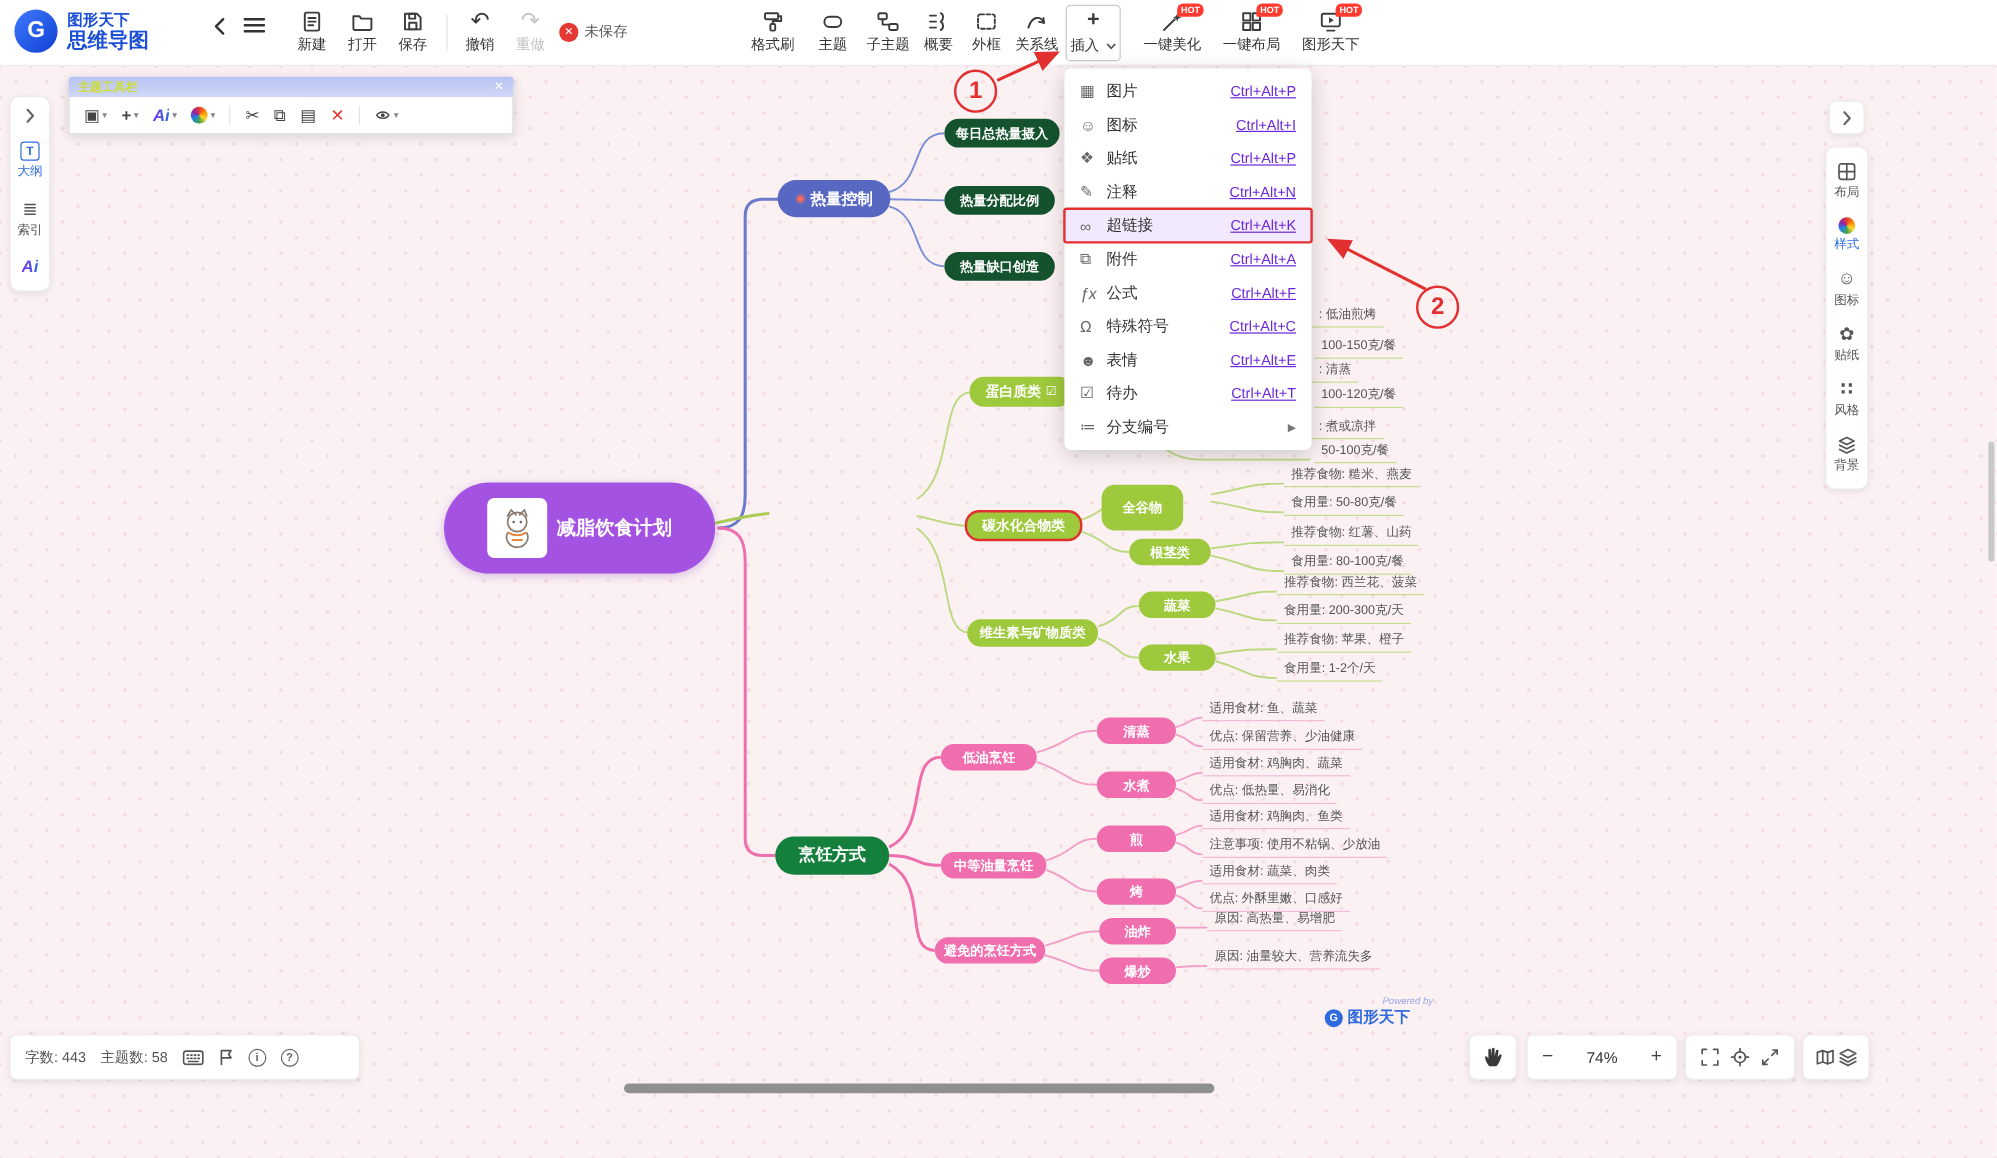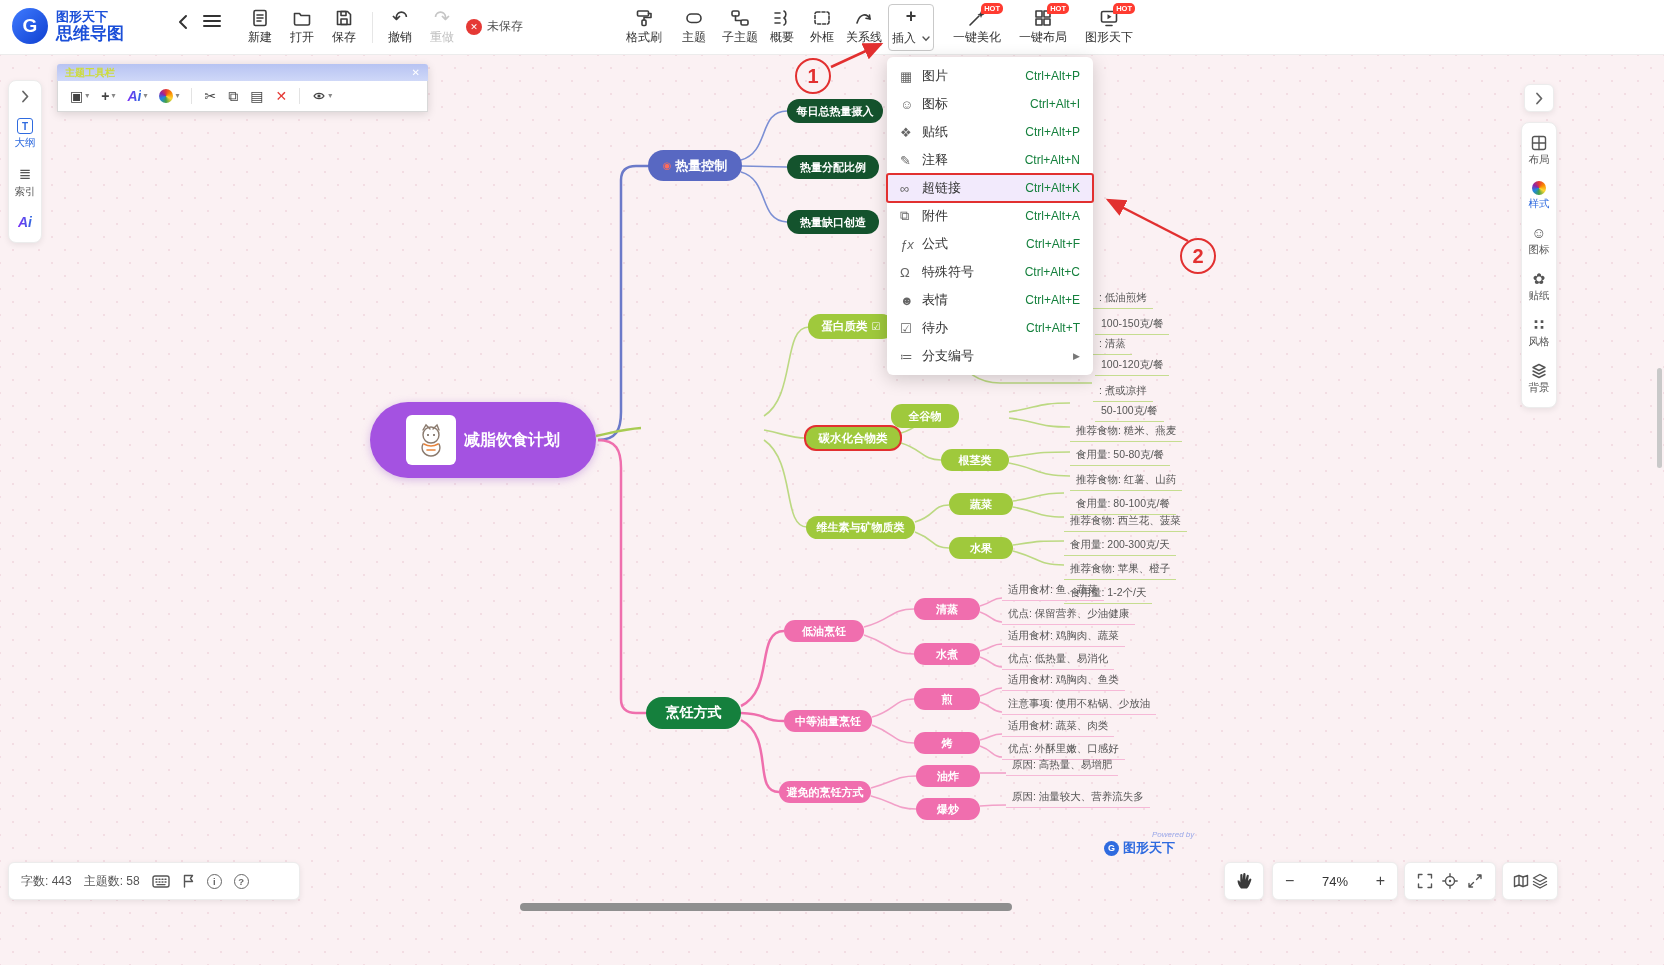--- a/index.html
+++ b/index.html
@@ -49,29 +49,29 @@
   .cal-ic { font-size:10px; color:#ff6b5a; }
   .cchild { background:#14532d; border-radius:13px; font-size:11px; }
   .b-food { background:#9fc93c; border-radius:34px; font-size:15px; gap:7px; box-shadow:0 2px 6px rgba(140,180,60,.35); }
   .gnode { background:#9fc93c; border-radius:12px; font-size:11.5px; gap:4px; }
   .gnode.sel { border:2px solid #e23030; }
   .gbadge { font-size:10px; color:#fff; }
   .gsub { background:#9fc93c; border-radius:11px; font-size:11px; }
   .b-cook { background:#15803d; border-radius:16px; font-size:14px; }
   .pnode { background:#f06eae; border-radius:11px; font-size:11px; }
   .leaf { position:absolute; font-size:10.5px; color:#555; padding:1px 6px 3px 6px; border-bottom:1.5px solid; white-space:nowrap; z-index:2; }
-  .leaf.g { border-color:#c6dd90;margin-top:36px; }
+  .leaf.g { border-color:#c6dd90; }
   .leaf.p { border-color:#f6b9d7; }
 
   
   .imenu { position:absolute; left:887px; top:57px; width:206px; background:#fff; border-radius:6px; box-shadow:0 4px 18px rgba(0,0,0,.18); padding:5px 0; z-index:20; }
   .mrow { display:flex; align-items:center; height:28px; padding:0 13px; cursor:pointer; }
   .mrow .mi { width:22px; font-size:13px; color:#666; }
   .mrow .ml { flex:1; font-size:13px; color:#333; }
-  .mrow .ms { font-size:12px; color:#15803d; }
+  .mrow .ms { font-size:12px; color:#6d28d9;text-decoration:underline; }
   .mrow .sub-arrow { font-size:9px; color:#777; }
   .mrow.hl { background:#f2eafc; outline:2px solid #e23030; outline-offset:-1px; border-radius:2px; }
 
   
   .ttb { position:absolute; left:57px; top:64px; width:371px; z-index:10; box-shadow:0 2px 10px rgba(0,0,0,.14); border-radius:3px 3px 0 0; }
   .ttb-head { height:17px; background:linear-gradient(#b7c3f2,#cfd8f8); display:flex; align-items:center; padding:0 8px; font-size:10px; color:#cddc39; font-weight:bold; border-radius:3px 3px 0 0; }
   .ttb-close { margin-left:auto; color:#fff; font-size:10px; font-weight:bold; cursor:pointer; }
   .ttb-body { height:31px; background:#fff; border:1px solid #d8d8d8; border-top:none; display:flex; align-items:center; gap:12px; padding:0 12px; }
   .ti { font-size:14px; color:#444; display:flex; align-items:center; gap:2px; cursor:pointer; line-height:16px; }
   .caret { font-size:8px; color:#888; }
@@ -215,21 +215,21 @@
     <span>蛋白质类</span>
     <span class="gbadge">☑</span>
   </div>
   <div class="node gnode sel" style="left:804px;top:425px;width:98px;height:26px">
       <span>碳水化合物类</span>
     </div>
   <div class="node gnode" style="left:806px;top:516px;width:109px;height:23px;font-size:11px">
       <span>维生素与矿物质类</span>
     </div>
 
-  <div class="node gsub" style="left:891px;top:404px;width:68px;height:24px">
+  <div class="node gsub" style="left:918px;top:404px;width:68px;height:38px">
       <span>全谷物</span>
     </div>
   <div class="node gsub" style="left:941px;top:449px;width:68px;height:22px">
       <span>根茎类</span>
     </div>
   <div class="node gsub" style="left:949px;top:493px;width:64px;height:22px">
       <span>蔬菜</span>
     </div>
   <div class="node gsub" style="left:949px;top:537px;width:64px;height:22px">
       <span>水果</span>

